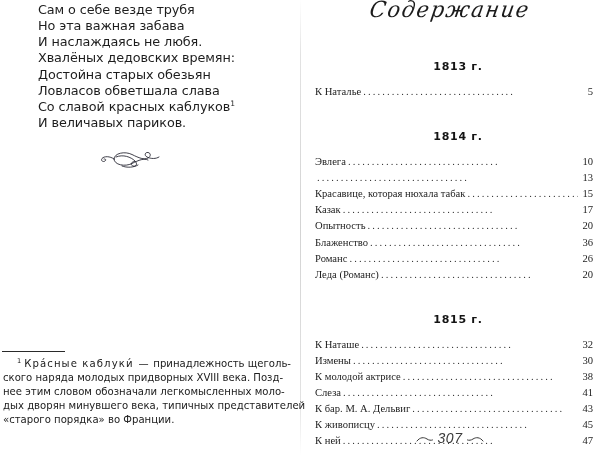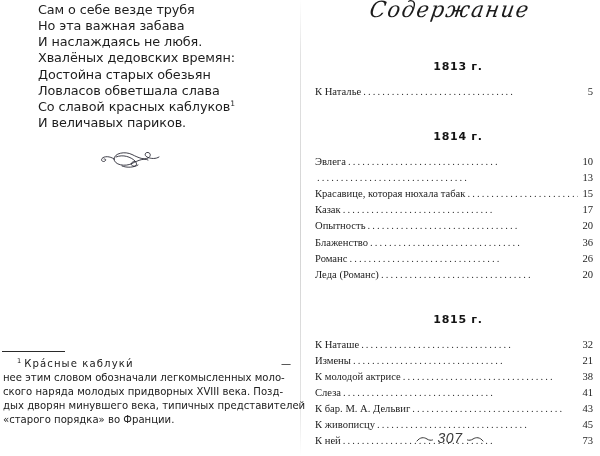--- a/index.html
+++ b/index.html
@@ -213,23 +213,24 @@
         <path d="M52 40 C62 44, 76 43, 84 38"></path>
       </g>
     </svg>
 
     <div class="footnote-rule"></div>
 
     <div class="footnote">
       <div class="fn-line justified">
         <span><sup class="fn-marker">1</sup><span class="fn-term">Кра́сные каблуки́</span></span>
         <span>—</span>
+        <span>принадлежность щеголь-</span>
       </div>
+      <div class="fn-line">ского наряда молодых придворных XVIII века. Позд-</div>
       <div class="fn-line">нее этим словом обозначали легкомысленных моло-</div>
-      <div class="fn-line">ского наряда молодых придворных XVIII века. Позд-</div>
       <div class="fn-line">дых дворян минувшего века, типичных представителей</div>
       <div class="fn-line">«старого порядка» во Франции.</div>
     </div>
   </div>
 
   <div class="page-right">
     <div class="gutter"></div>
 
     <div class="toc-title">Содержание</div>
 
@@ -304,21 +305,21 @@
         <div class="gap-small"></div>
         <ul class="toc-entries">
           <li class="toc-row">
             <span class="toc-label">К Наташе</span>
             <span class="toc-dots">................................</span>
             <span class="toc-page">32</span>
           </li>
           <li class="toc-row">
             <span class="toc-label">Измены</span>
             <span class="toc-dots">................................</span>
-            <span class="toc-page">21</span>
+            <span class="toc-page">30</span>
           </li>
           <li class="toc-row">
             <span class="toc-label">К молодой актрисе</span>
             <span class="toc-dots">................................</span>
             <span class="toc-page">38</span>
           </li>
           <li class="toc-row">
             <span class="toc-label">Слеза</span>
             <span class="toc-dots">................................</span>
             <span class="toc-page">41</span>
@@ -329,21 +330,21 @@
             <span class="toc-page">43</span>
           </li>
           <li class="toc-row">
             <span class="toc-label">К живописцу</span>
             <span class="toc-dots">................................</span>
             <span class="toc-page">45</span>
           </li>
           <li class="toc-row">
             <span class="toc-label">К ней</span>
             <span class="toc-dots">................................</span>
-            <span class="toc-page">73</span>
+            <span class="toc-page">47</span>
           </li>
         </ul>
       </div>
     </div>
 
     <div class="folio">
       <svg class="folio-wing" width="17" height="7" viewBox="0 0 17 7">
         <path d="M1 5 C4 1, 8 1, 11 3 C13 4.3, 15 4.6, 16.5 4" fill="none" stroke="#3a3a3a" stroke-width="1" stroke-linecap="round"></path>
       </svg><span>307</span><svg class="folio-wing" width="17" height="7" viewBox="0 0 17 7">
         <path d="M16 5 C13 1, 9 1, 6 3 C4 4.3, 2 4.6, 0.5 4" fill="none" stroke="#3a3a3a" stroke-width="1" stroke-linecap="round"></path>

